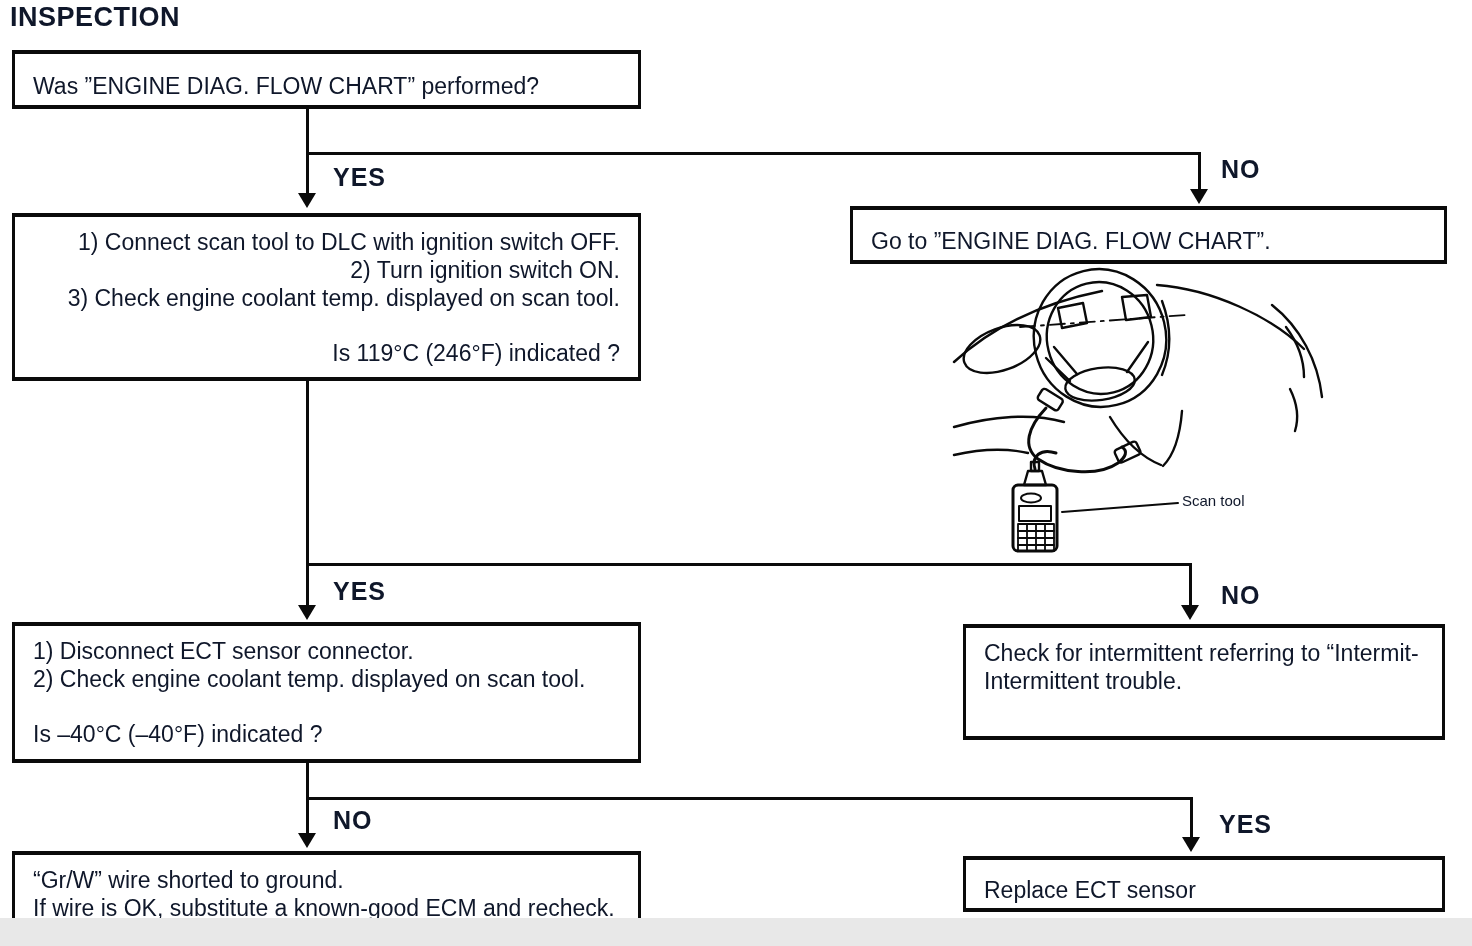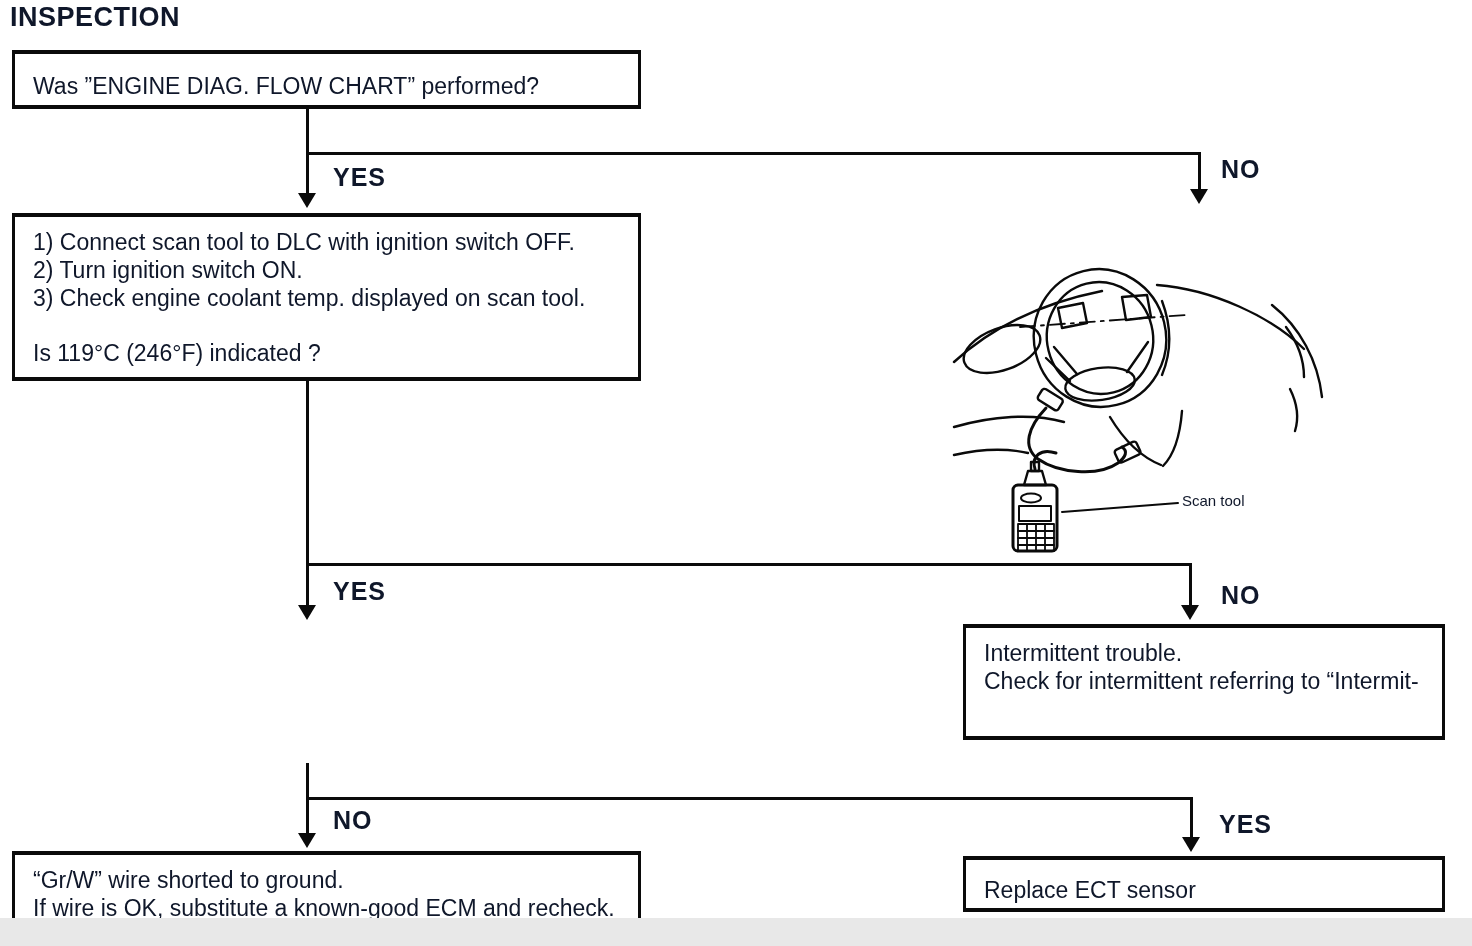--- a/index.html
+++ b/index.html
@@ -47,28 +47,31 @@
   </div>
 
   <div class="vline" style="left:306px; top:109px; height:87px;"></div>
   <div class="arrow-down" style="left:298px; top:193px;"></div>
   <div class="hline" style="left:306px; top:152px; width:895px;"></div>
   <div class="vline" style="left:1198px; top:152px; height:40px;"></div>
   <div class="arrow-down" style="left:1190px; top:189px;"></div>
   <div class="branch-label" style="left:333px; top:163px;">YES</div>
   <div class="branch-label" style="left:1221px; top:155px;">NO</div>
 
-  <div class="fbox" style="left:12px; top:213px; width:629px; height:168px;">
+  <div class="fbox" style="left:12px; top:213px; width:629px; height:168px;text-align:right;">
     <div>1) Connect scan tool to DLC with ignition switch OFF.</div>
     <div>2) Turn ignition switch ON.</div>
     <div>3) Check engine coolant temp. displayed on scan tool.</div>
     <div class="gap"></div>
     <div>Is 119°C (246°F) indicated ?</div>
   </div>
 
+  <div class="fbox center" style="left:850px; top:206px; width:597px; height:58px;">
+    <span>Go to ”ENGINE DIAG. FLOW CHART”.</span>
+  </div>
 
   <svg class="illu" width="470" height="310" viewBox="0 0 470 310">
     <g stroke="#0a0a0a" fill="none" stroke-width="2.4" stroke-linecap="round" stroke-linejoin="round">
 
       <path d="M 4,97 C 42,62 92,38 152,26"></path>
       <path d="M 207,20 C 262,24 322,52 354,84"></path>
       <ellipse cx="52" cy="84" rx="40" ry="21" transform="rotate(-20 52 84)"></ellipse>
       <path d="M 4,162 C 42,151 82,148 114,157"></path>
       <path d="M 4,190 C 30,184 56,183 78,188"></path>
       <path d="M 322,40 C 350,62 368,96 372,132"></path>
@@ -109,24 +112,30 @@
   <div class="illu-label" style="left:1182px; top:492px;">Scan tool</div>
 
   <div class="vline" style="left:306px; top:381px; height:226px;"></div>
   <div class="arrow-down" style="left:298px; top:605px;"></div>
   <div class="hline" style="left:306px; top:563px; width:886px;"></div>
   <div class="vline" style="left:1189px; top:563px; height:44px;"></div>
   <div class="arrow-down" style="left:1181px; top:605px;"></div>
   <div class="branch-label" style="left:333px; top:577px;">YES</div>
   <div class="branch-label" style="left:1221px; top:581px;">NO</div>
 
+  <div class="fbox" style="left:12px; top:622px; width:629px; height:141px;">
+    <div>1) Disconnect ECT sensor connector.</div>
+    <div>2) Check engine coolant temp. displayed on scan tool.</div>
+    <div class="gap"></div>
+    <div>Is –40°C (–40°F) indicated ?</div>
+  </div>
 
   <div class="fbox" style="left:963px; top:624px; width:482px; height:116px;">
+    <div>Check for intermittent referring to “Intermit-</div>
     <div>Intermittent trouble.</div>
-    <div>Check for intermittent referring to “Intermit-</div>
   </div>
 
   <div class="vline" style="left:306px; top:763px; height:72px;"></div>
   <div class="arrow-down" style="left:298px; top:833px;"></div>
   <div class="hline" style="left:306px; top:797px; width:887px;"></div>
   <div class="vline" style="left:1190px; top:797px; height:42px;"></div>
   <div class="arrow-down" style="left:1182px; top:837px;"></div>
   <div class="branch-label" style="left:333px; top:806px;">NO</div>
   <div class="branch-label" style="left:1219px; top:810px;">YES</div>
 

